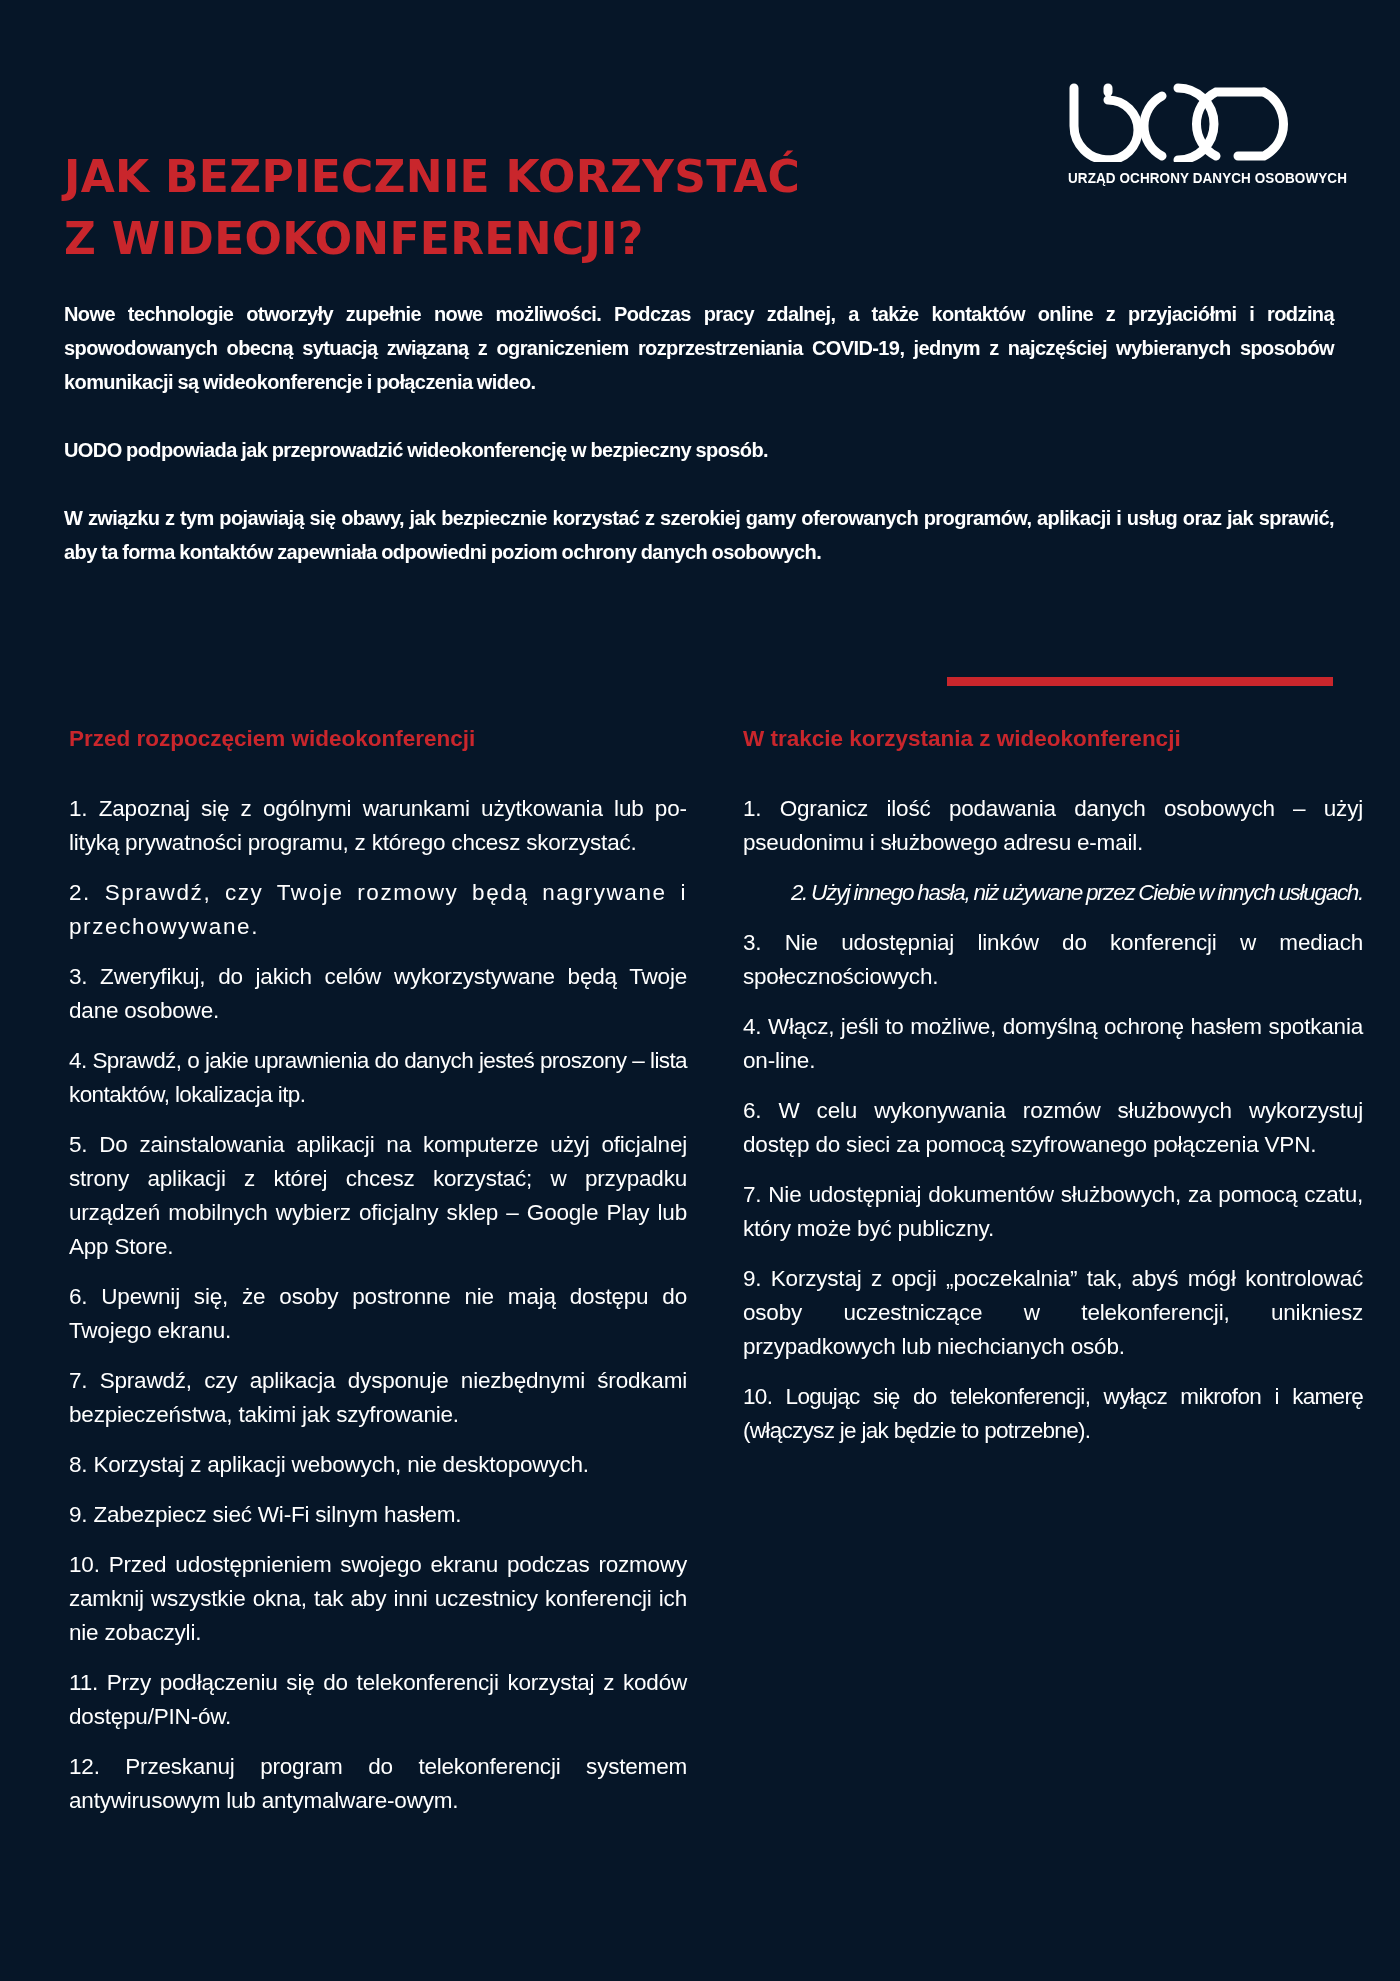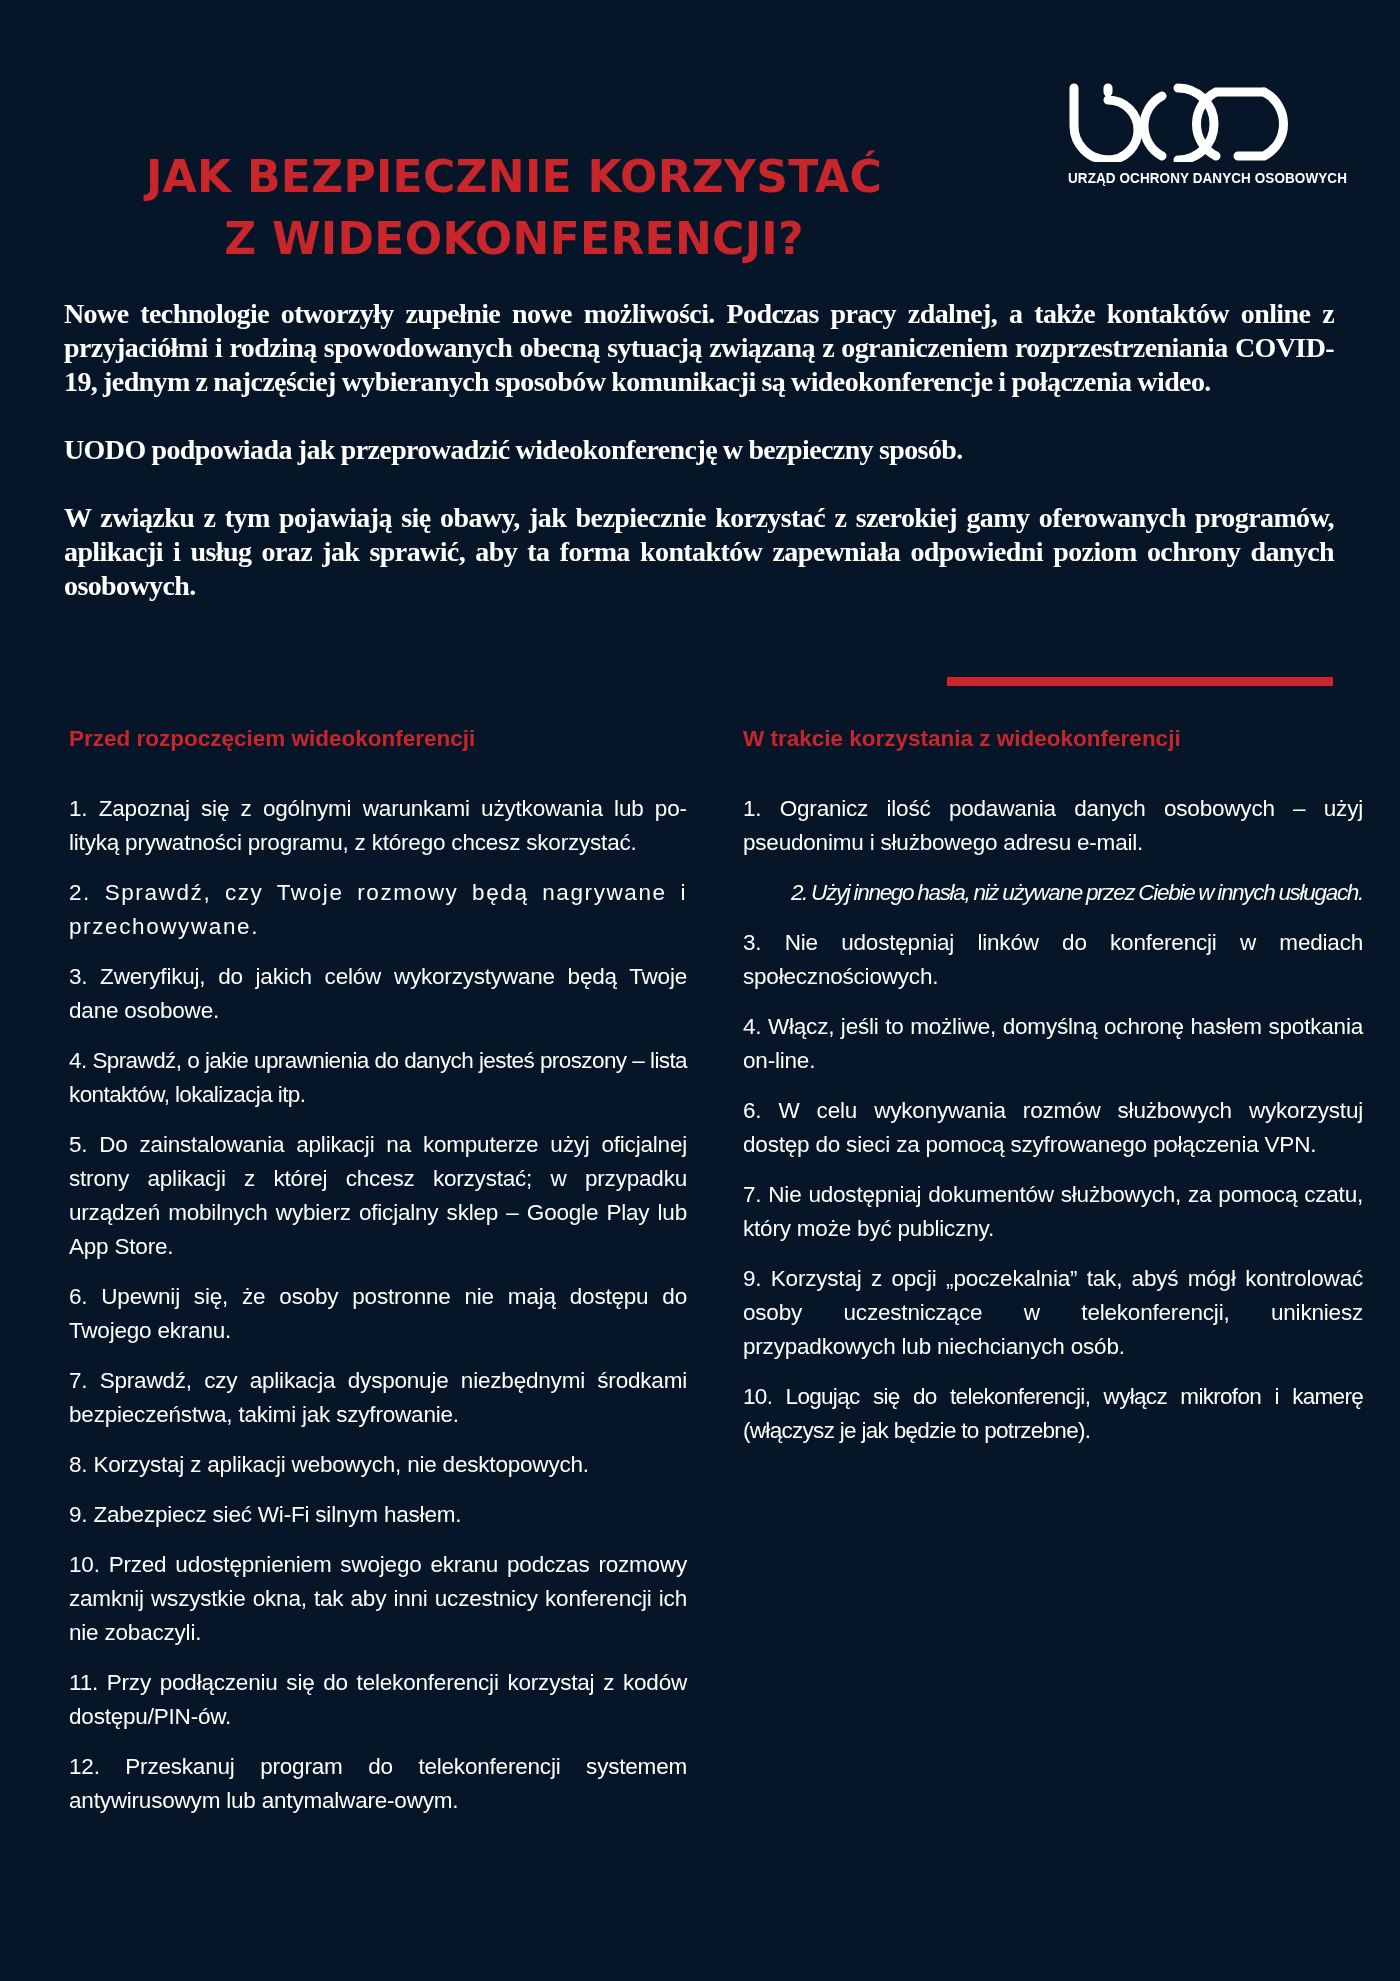--- a/index.html
+++ b/index.html
@@ -29,26 +29,26 @@
   .title {
     position: absolute; left: 64px; top: 146px; width: 900px;
     margin: 0;
     color: #c9262c;
     font-family: "DejaVu Sans", sans-serif;
     font-weight: 700;
     font-size: 44px;
     line-height: 62px;
     letter-spacing: 0.3px;
   }
-  .title span { display: block; text-align: center; }
+  .title span { display: block; }
   .intro {
     position: absolute; left: 64px; top: 297px; width: 1270px;
-    font-family: Liberation Serif, serif;
+    font-family: Liberation Sans, sans-serif;
     font-weight: 700;
-    font-size: 28px;
+    font-size: 20px;
     line-height: 34px;
     text-align: justify;
     letter-spacing: -0.6px;
     word-spacing: -0.5px;
   }
   .intro p { margin: 0 0 34px 0; }
   .divider {
     position: absolute; left: 947px; top: 677px;
     width: 386px; height: 9px; background: #c9262c;
   }

